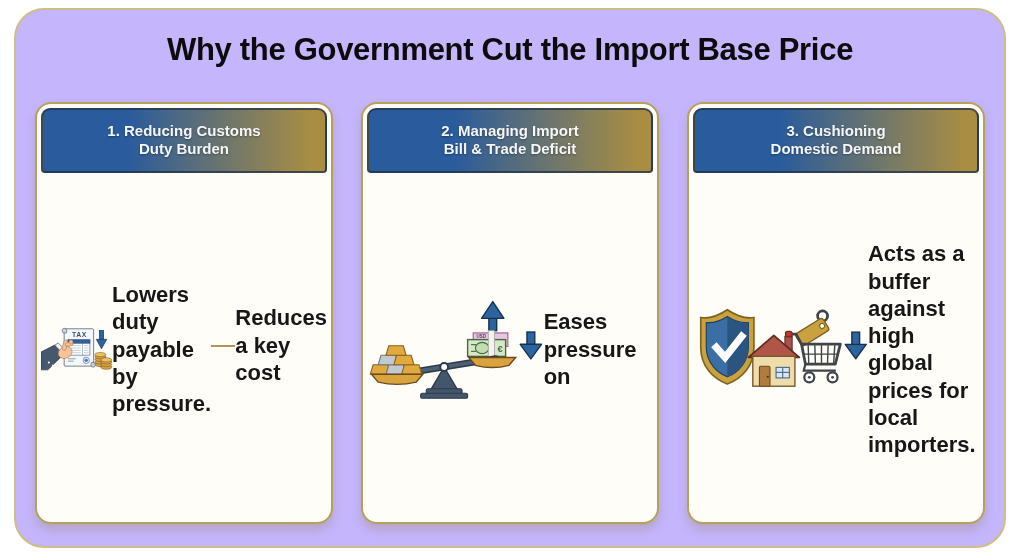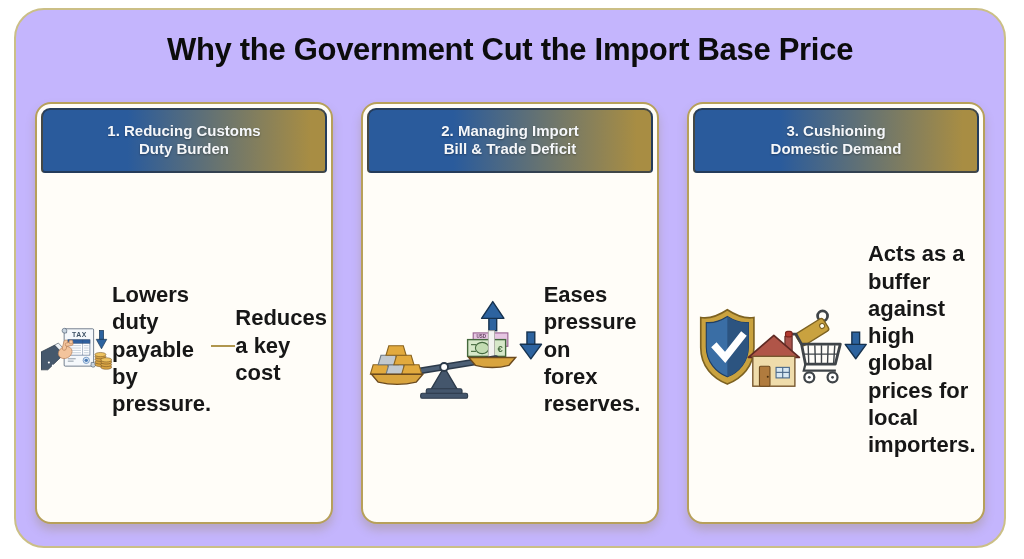--- a/index.html
+++ b/index.html
@@ -175,21 +175,20 @@
           </g>
 
           <path d="M8,140 L100,140 L88,154 Q54,162 20,154 Z" fill="#d9a43e" stroke="#6b4a1e" stroke-width="2.5"></path>
         </svg>
         <svg class="arrow-gap" width="46" height="54" viewBox="0 0 46 54">
           <rect x="16" y="2" width="14" height="24" fill="#2d639f" stroke="#16324f" stroke-width="2.5"></rect>
           <polygon points="4,24 42,24 23,50" fill="#2d639f" stroke="#16324f" stroke-width="2.5" class="outline"></polygon>
         </svg>
         <div class="para mt">
           <div>Eases pressure on</div>
-          <div>forex reserves.</div>
         </div>
       </div>
     </div>
 
     <div class="card">
       <div class="card-header">
         <div>3. Cushioning</div>
         <div>Domestic Demand</div>
       </div>
       <div class="card-body">

